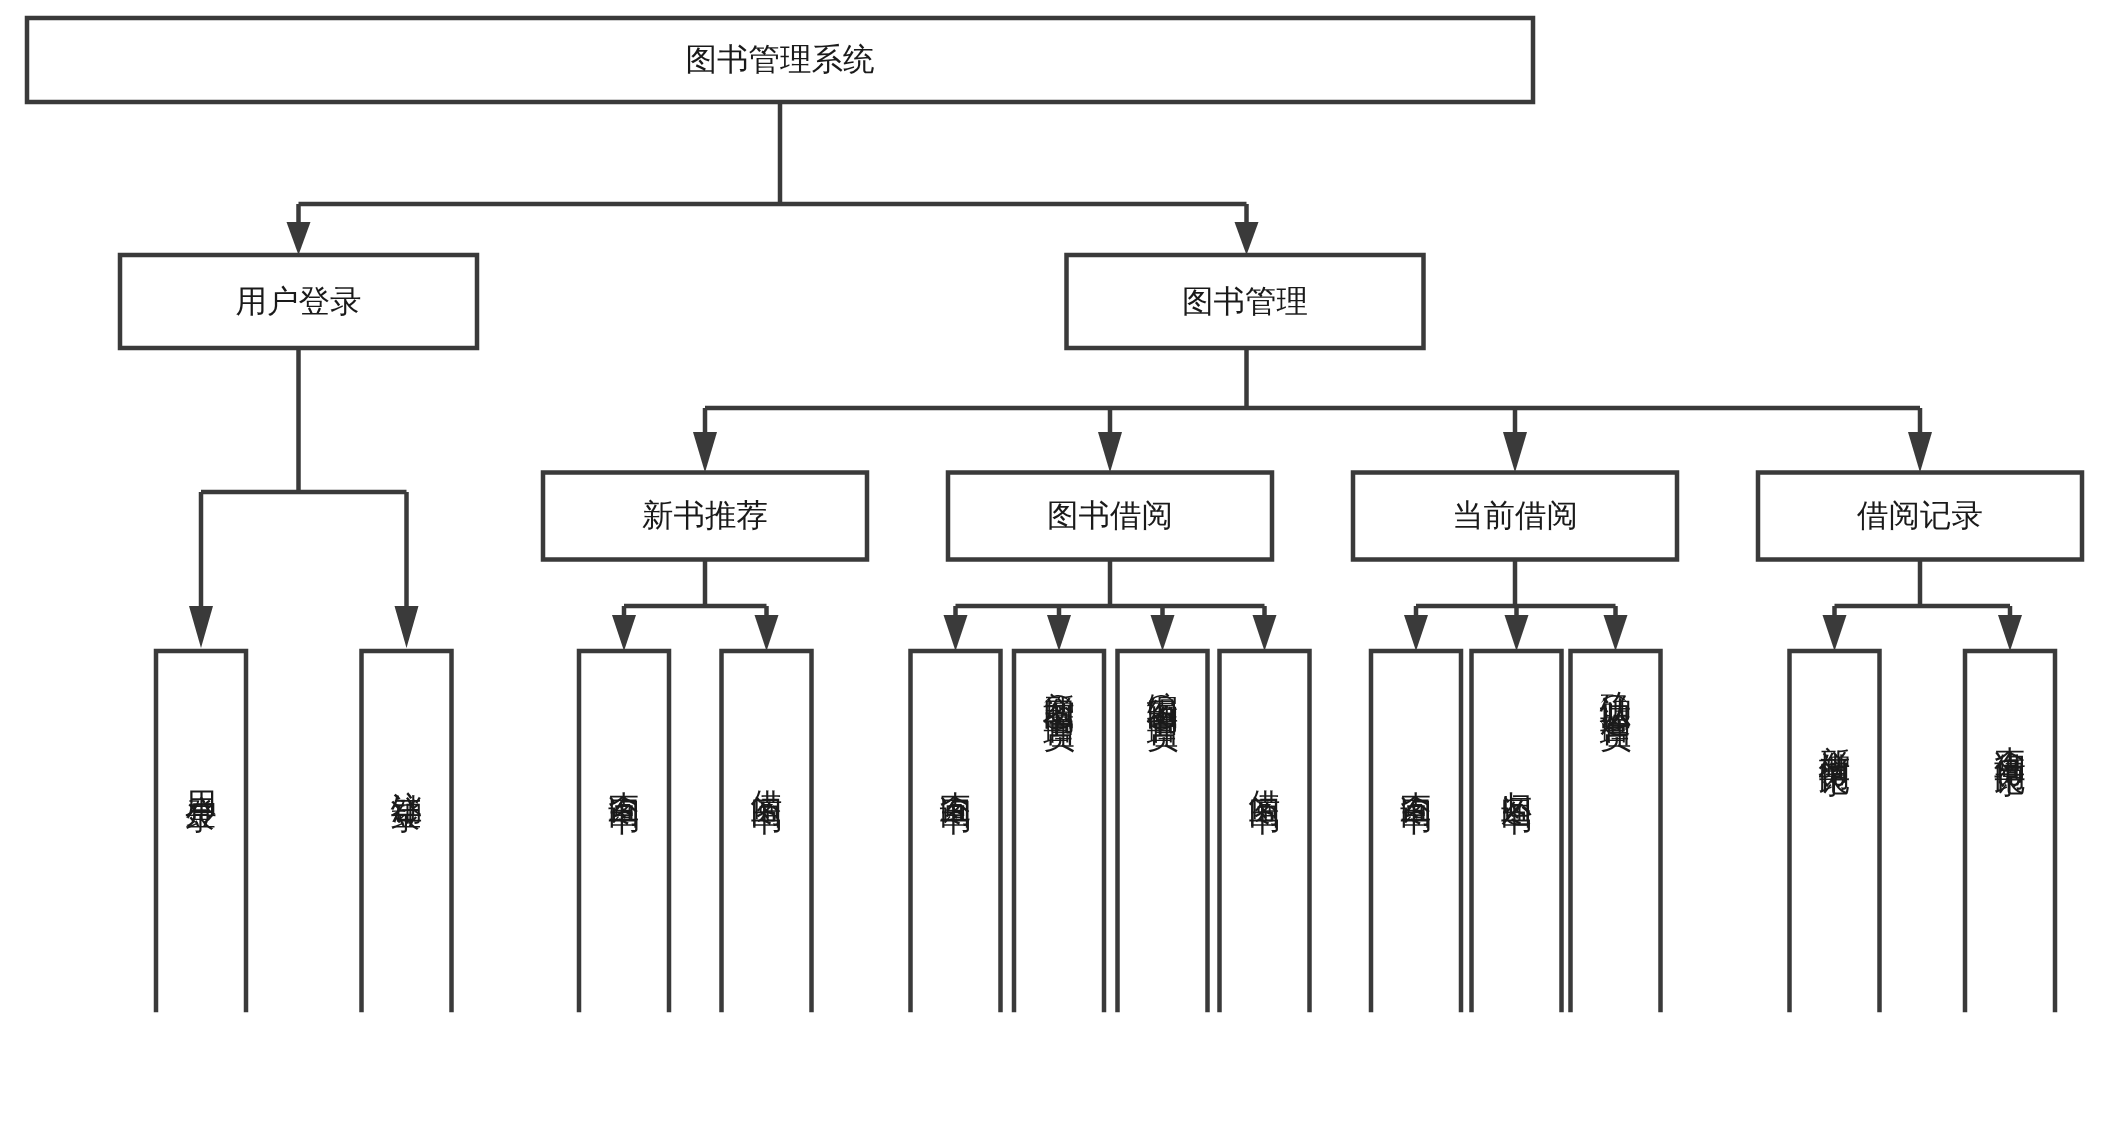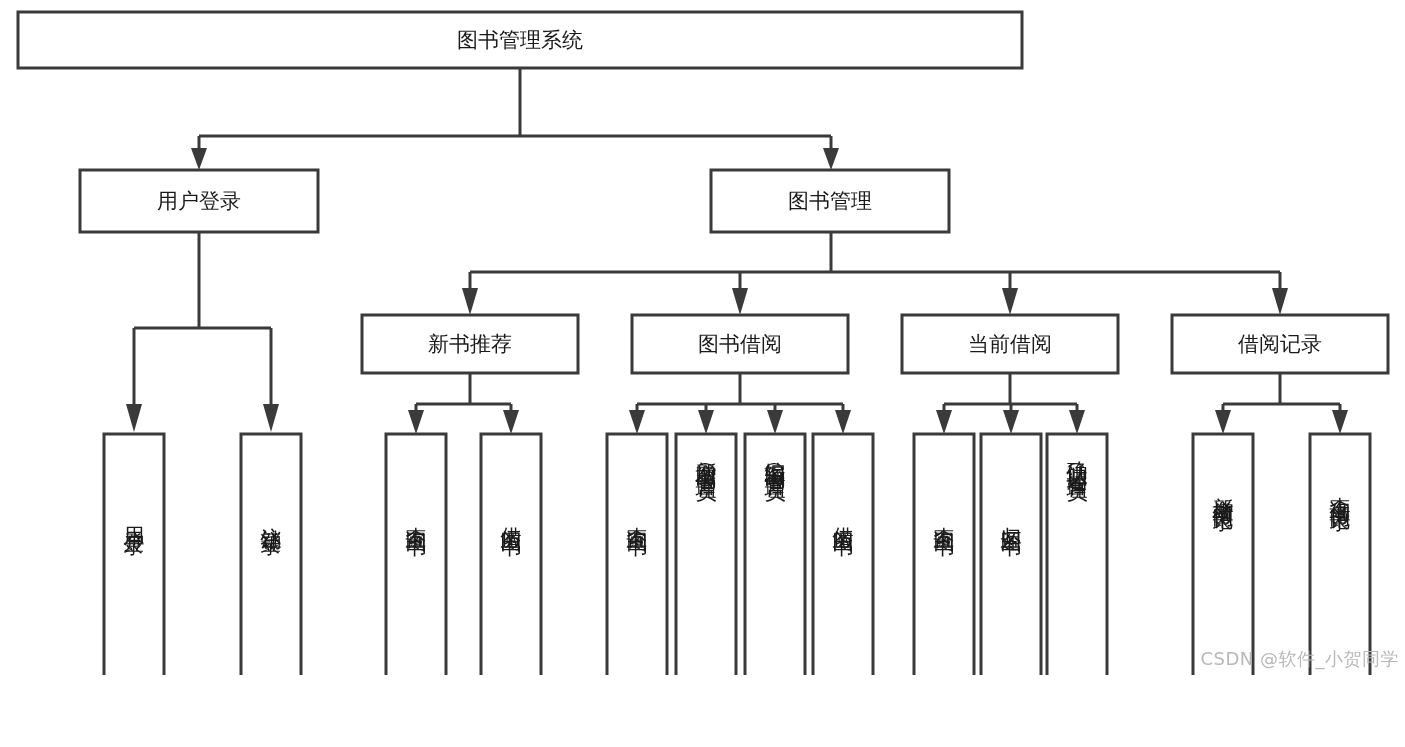--- a/index.html
+++ b/index.html
@@ -233,15 +233,14 @@
     <span>确认归还（管理员）</span>
   </div>
 
   <div class="vbox-label" style="left:1193px; top:434px; width:60px; height:300px; padding-top:46px;">
     <span>新增借阅记录</span>
   </div>
   <div class="vbox-label" style="left:1310px; top:434px; width:60px; height:300px; padding-top:46px;">
     <span>查询借阅记录</span>
   </div>
 
-  <div class="watermark">CSDN @软件_小贺同学</div>
 
 </div>
 
 </body></html>

